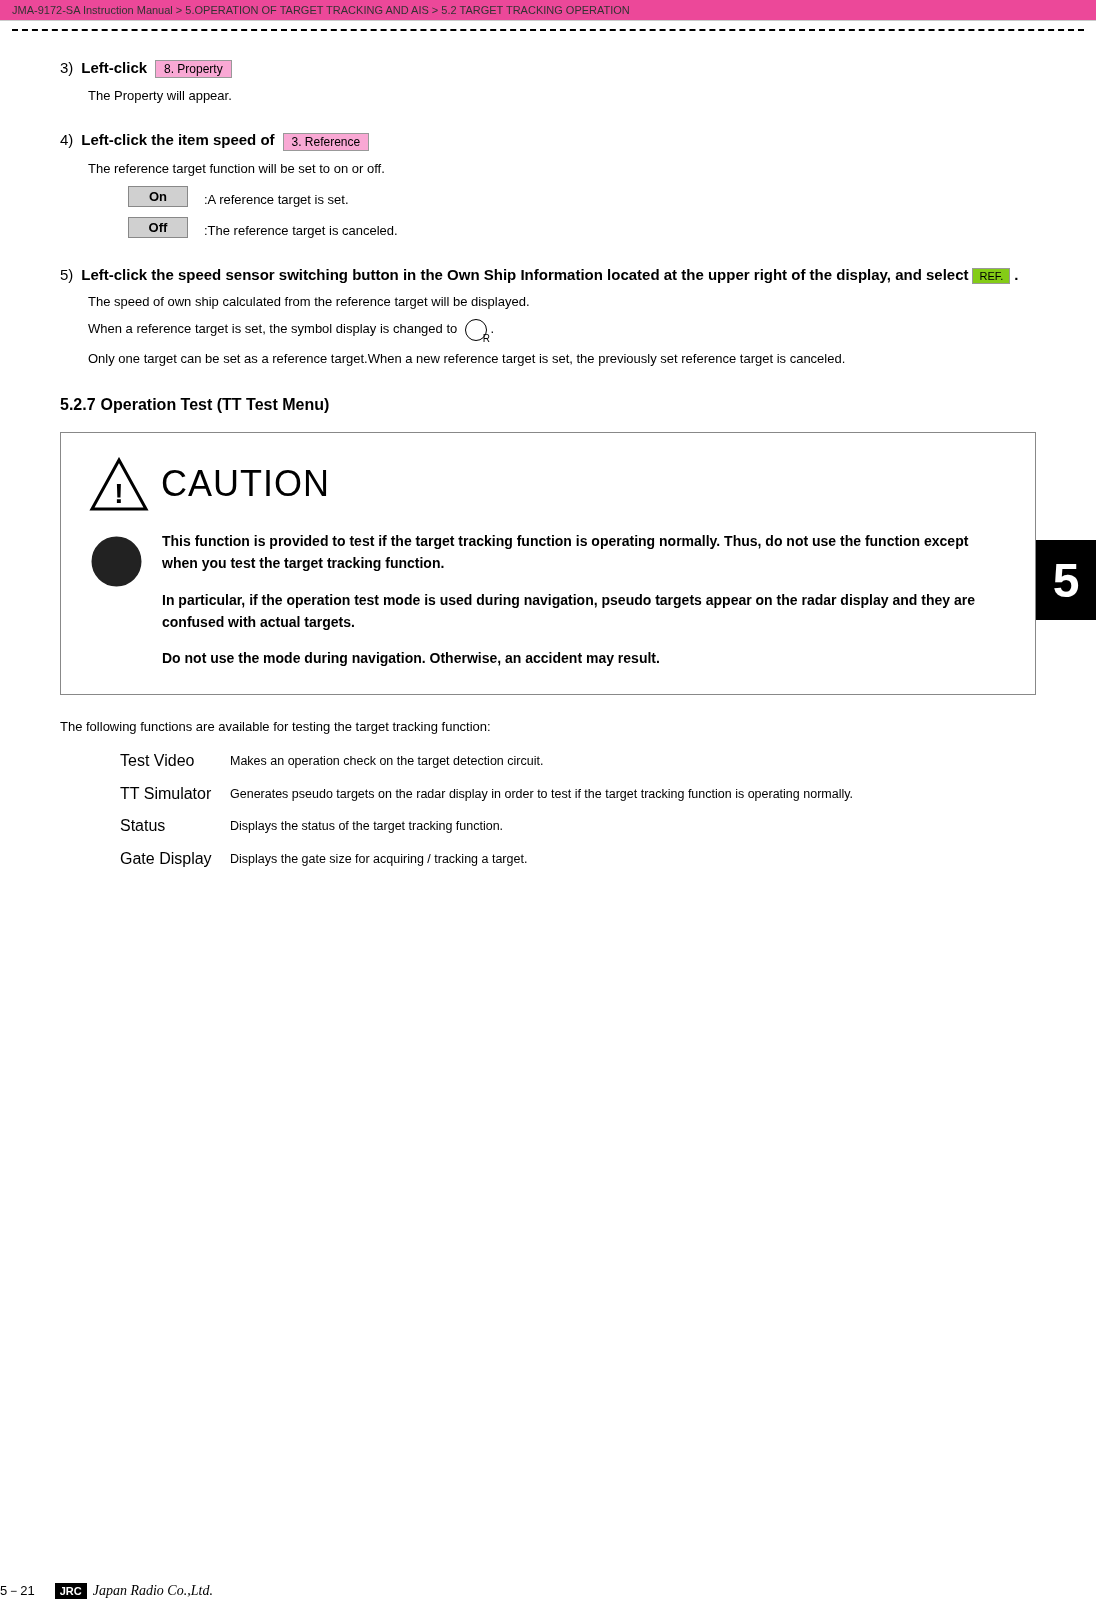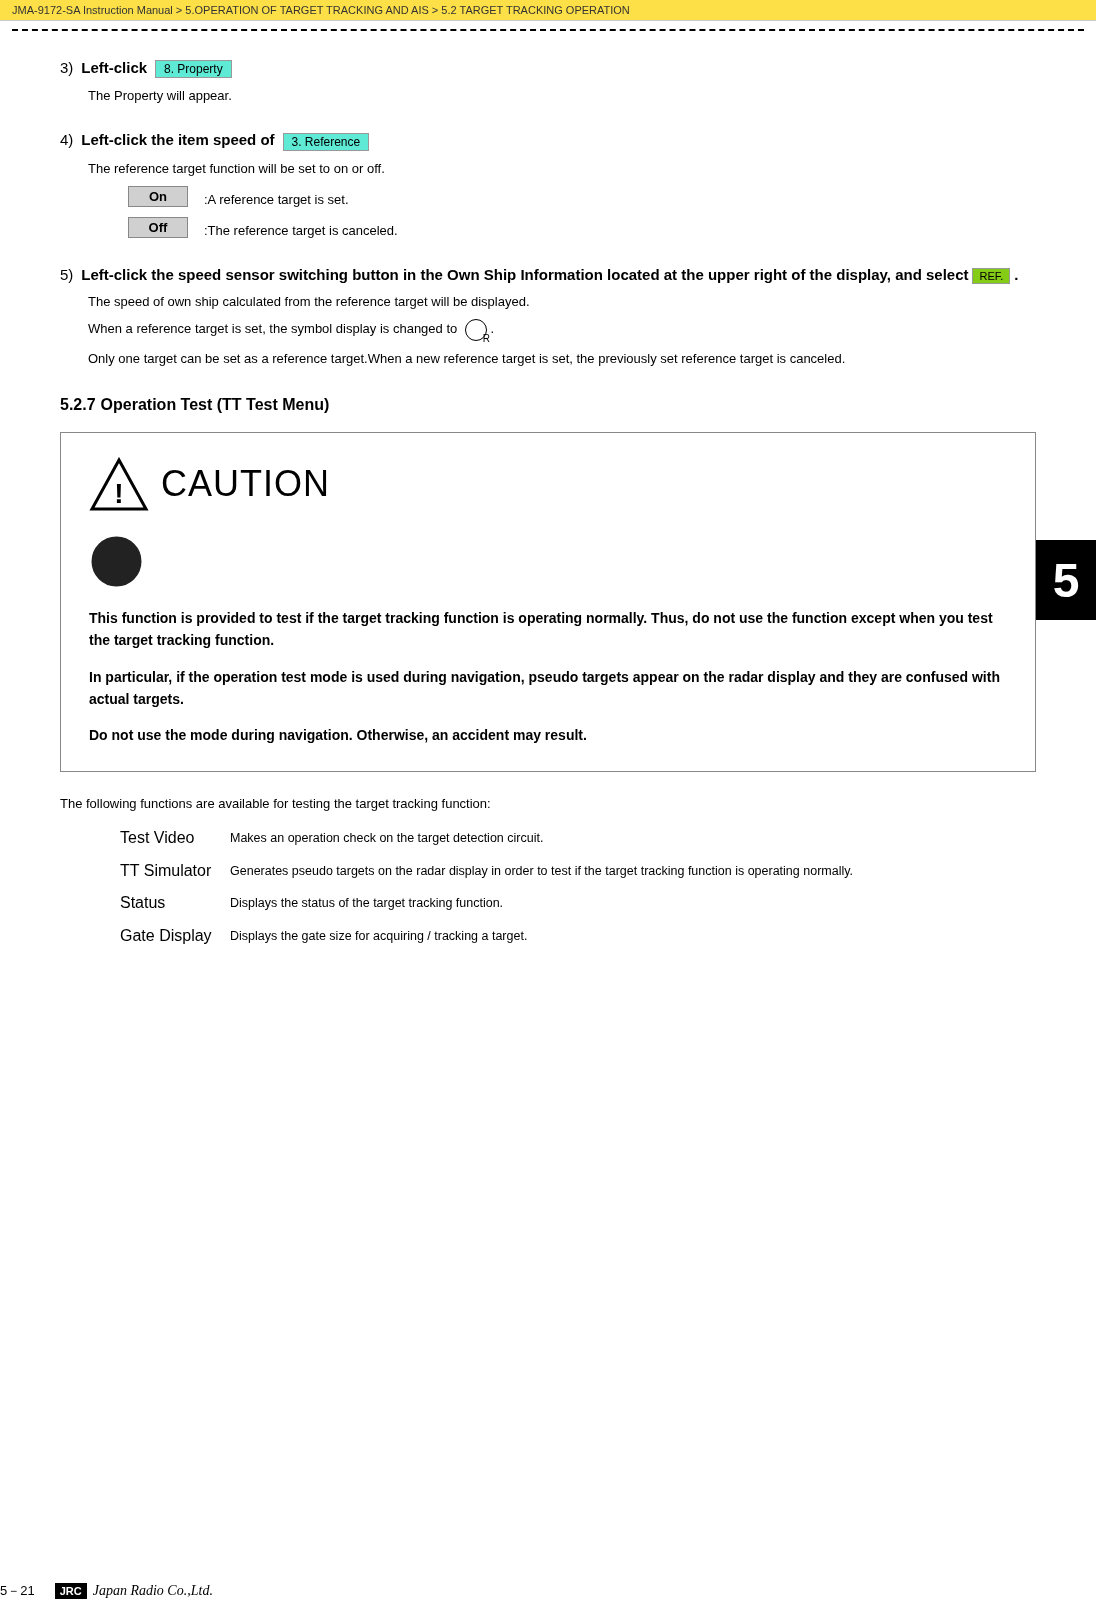--- a/index.html
+++ b/index.html
@@ -8,21 +8,21 @@
       font-size: 14px;
       background: #fff;
       color: #000;
       width: 1096px;
       min-height: 1620px;
       position: relative;
     }
 
     
     .header-bar {
-      background: #fde047;
+      background: #ec4899;
       padding: 4px 12px;
       font-size: 11px;
       color: #333;
       border-bottom: 1px solid #ccc;
     }
 
     
     .dashed-divider {
       border: none;
       border-top: 2px dashed #000;
@@ -64,21 +64,21 @@
 
     .step-title {
       font-size: 15px;
       font-weight: bold;
       display: inline;
     }
 
     .btn-label {
       display: inline-block;
       border: 1px solid #999;
-      background: #5eead4;
+      background: #f9a8d4;
       padding: 1px 8px;
       font-size: 12px;
       margin-left: 4px;
       vertical-align: middle;
     }
 
     .step-body {
       margin-top: 10px;
       margin-left: 28px;
     }
@@ -181,21 +181,20 @@
     .caution-title {
       font-size: 36px;
       font-weight: normal;
       letter-spacing: 1px;
     }
 
     .caution-body {
       display: flex;
       gap: 18px;
       align-items: flex-start;
-      flex-direction: column;
     }
 
     .no-symbol {
       width: 55px;
       height: 55px;
       flex-shrink: 0;
       margin-top: 4px;
     }
 
     .caution-text {

